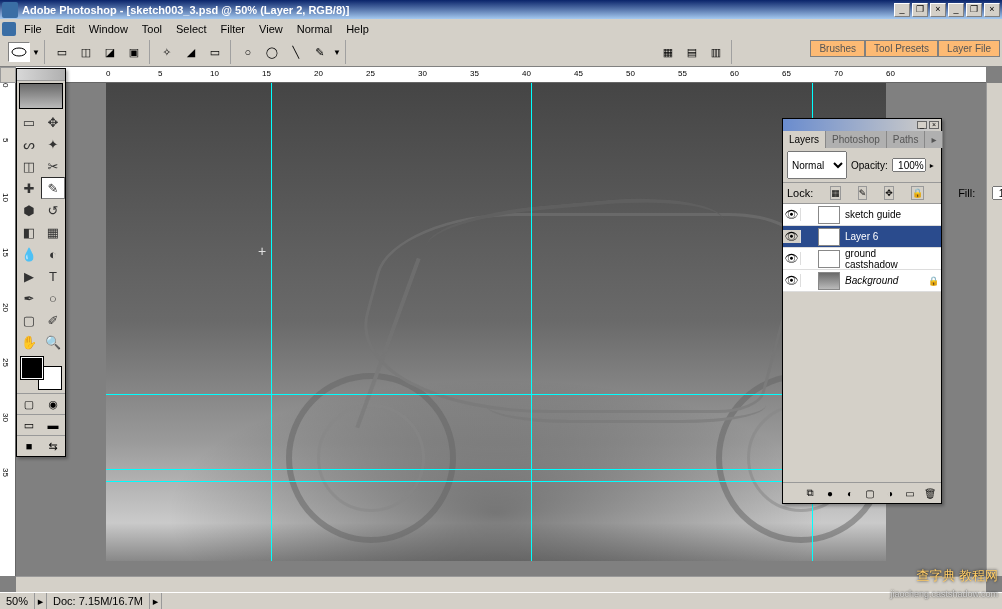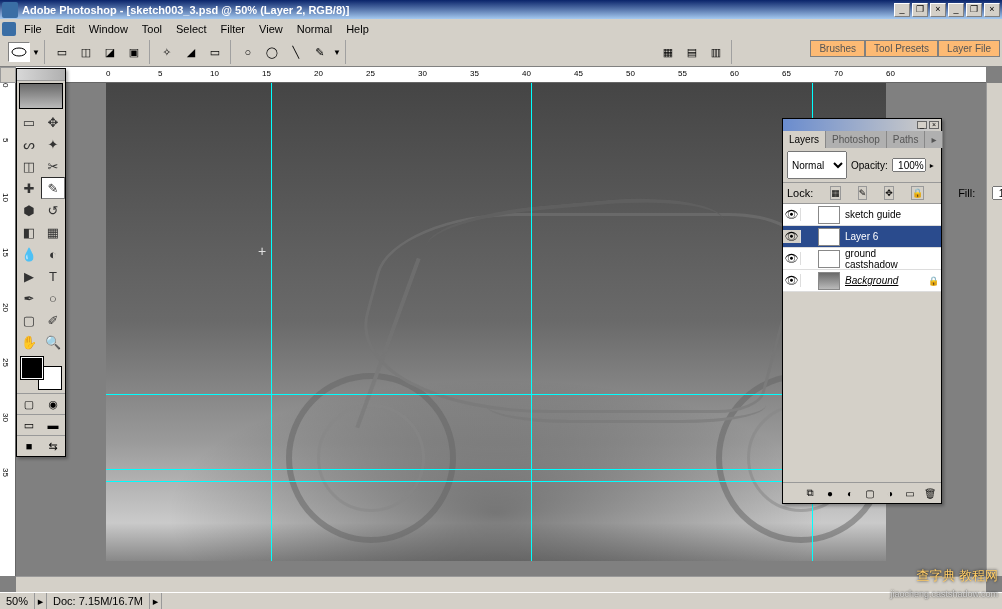--- a/index.html
+++ b/index.html
@@ -79,21 +79,21 @@
 .layer-list { max-height: 160px; overflow: auto; background: #fff; }
 .layer-row { display: flex; align-items: center; height: 22px; border-bottom: 1px solid #ddd; }
 .layer-row.selected { background: #2a4b8d; color: #fff; }
 .layer-row .eye { width: 18px; text-align: center; border-right: 1px solid #ddd; font-size: 11px; }
 .layer-row.selected .eye { background: #d4d0c8; color: #000; }
 .layer-row .link { width: 14px; border-right: 1px solid #ddd; }
 .layer-row .thumb { width: 22px; height: 18px; margin: 0 3px; background: #fff; border: 1px solid #888; }
 .layer-row.bg-layer .thumb { background: linear-gradient(#6a6a6a, #bababa); }
 .layer-row .name { flex: 1; font-size: 10px; padding-left: 2px; }
 .layer-row .lock { width: 14px; text-align: center; font-size: 9px; }
-.layer-row.bg-layer .name { font-style: italic; text-decoration: underline; }
+.layer-row.bg-layer .name { font-style: italic; }
 .empty-layers { height: 190px; background: #d4d0c8; }
 .panel-footer { display: flex; justify-content: flex-end; gap: 2px; padding: 2px; border-top: 1px solid #999; }
 .pf-btn { width: 18px; height: 16px; display: flex; align-items: center; justify-content: center; font-size: 10px; }
 
 .status-bar { position: absolute; left: 0; right: 0; bottom: 0; height: 17px; background: #d4d0c8; border-top: 1px solid #fff; display: flex; align-items: center; font-size: 10px; }
 .status-cell { padding: 0 6px; border-right: 1px solid #999; height: 100%; display: flex; align-items: center; }
 
 .overlay-br { position: absolute; right: 4px; bottom: 24px; color: #ffcc66; font-size: 13px; font-family: "Microsoft YaHei", Arial; text-shadow: 0 0 3px #000; }
 .overlay-url { position: absolute; right: 4px; bottom: 10px; color: #ffffffaa; font-size: 9px; font-family: Arial; text-shadow: 0 0 2px #000; }
 

